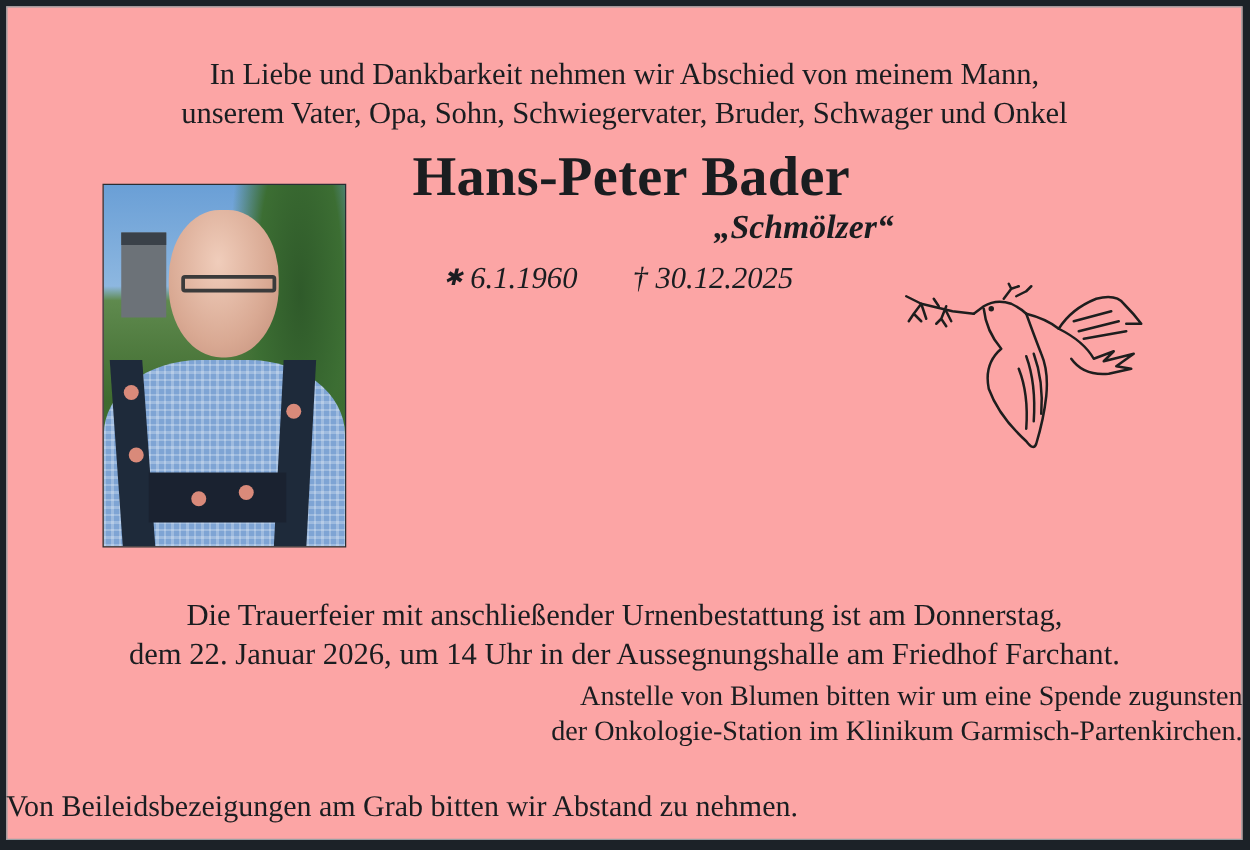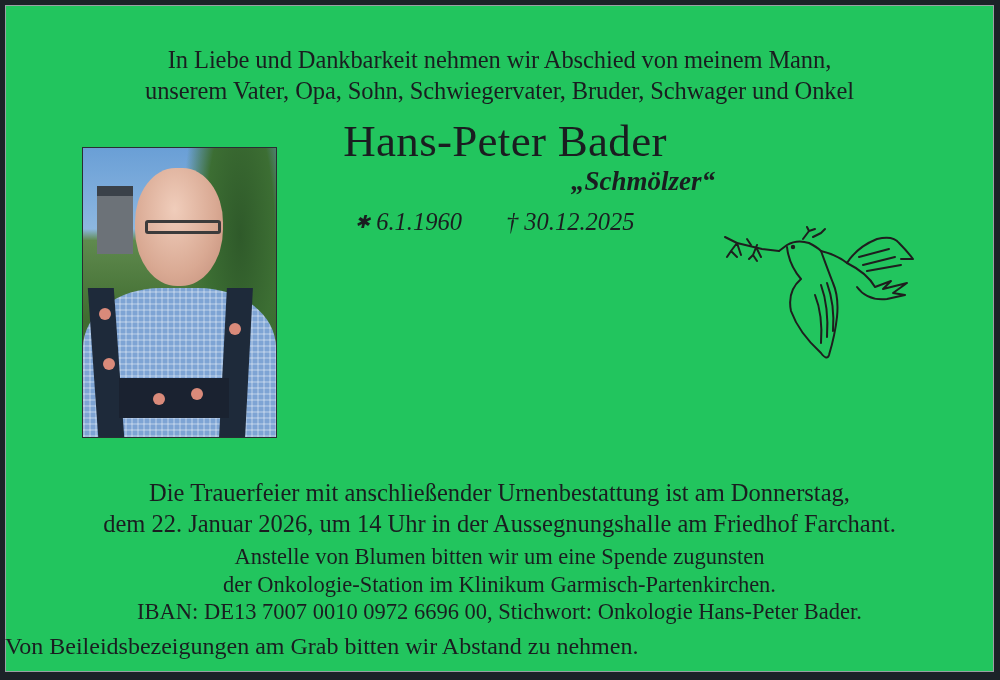--- a/index.html
+++ b/index.html
@@ -4,31 +4,31 @@
 <style>
   html, body { margin: 0; padding: 0; }
   body {
     width: 1000px; height: 680px; overflow: hidden;
     background: #1c2228;
     font-family: "Liberation Serif", "DejaVu Serif", serif;
     color: #1a1d20;
   }
   .frame {
     position: absolute; left: 5px; top: 5px; width: 989px; height: 667px;
-    background: #22c55e;
+    background: #fca5a5;
     box-shadow: inset 0 0 0 1px #9aa0a4;
   }
   .intro {
     position: absolute; left: 0; right: 0; top: 39px;
     text-align: center; font-size: 24.5px; line-height: 31px;
     letter-spacing: -0.1px;
   }
   .name {
     position: absolute; left: 290px; width: 420px; top: 110px;
-    text-align: center; font-weight: normal; font-size: 45px; line-height: 52px;
+    text-align: center; font-weight: bold; font-size: 45px; line-height: 52px;
     letter-spacing: 0.3px;
   }
   .nickname {
     position: absolute; left: 290px; width: 420px; top: 159px;
     text-align: right; font-weight: bold; font-style: italic; font-size: 27px; line-height: 34px;
   }
   .dates {
     position: absolute; left: 350px; top: 200px; font-size: 24.5px; line-height: 34px;
     white-space: pre;
     font-style: italic;
@@ -82,21 +82,21 @@
   .mourners div { white-space: nowrap; }
   .dove {
     position: absolute; left: 712px; top: 220px; width: 200px; height: 140px;
   }
   .ceremony {
     position: absolute; left: 0; right: 0; top: 472px;
     text-align: center; font-size: 24.5px; line-height: 31px;
   }
   .donation {
     position: absolute; left: 0; right: 0; top: 538px;
-    text-align: center; font-size: 22.5px; line-height: 27.5px;
+    text-align: right; font-size: 22.5px; line-height: 27.5px;
   }
   .closing {
     position: absolute; left: 0; right: 0; top: 626px;
     font-size: 24px; line-height: 30px;
   }
 </style>
 </head>
 <body>
 
 <div class="frame">
@@ -151,17 +151,16 @@
   </svg>
 
   <div class="ceremony">
     <div>Die Trauerfeier mit anschließender Urnenbestattung ist am Donnerstag,</div>
     <div>dem 22. Januar 2026, um 14 Uhr in der Aussegnungshalle am Friedhof Farchant.</div>
   </div>
 
   <div class="donation">
     <div>Anstelle von Blumen bitten wir um eine Spende zugunsten</div>
     <div>der Onkologie-Station im Klinikum Garmisch-Partenkirchen.</div>
-    <div>IBAN: DE13 7007 0010 0972 6696 00, Stichwort: Onkologie Hans-Peter Bader.</div>
   </div>
 
   <div class="closing">Von Beileidsbezeigungen am Grab bitten wir Abstand zu nehmen.</div>
 </div>
 
 </body></html>

